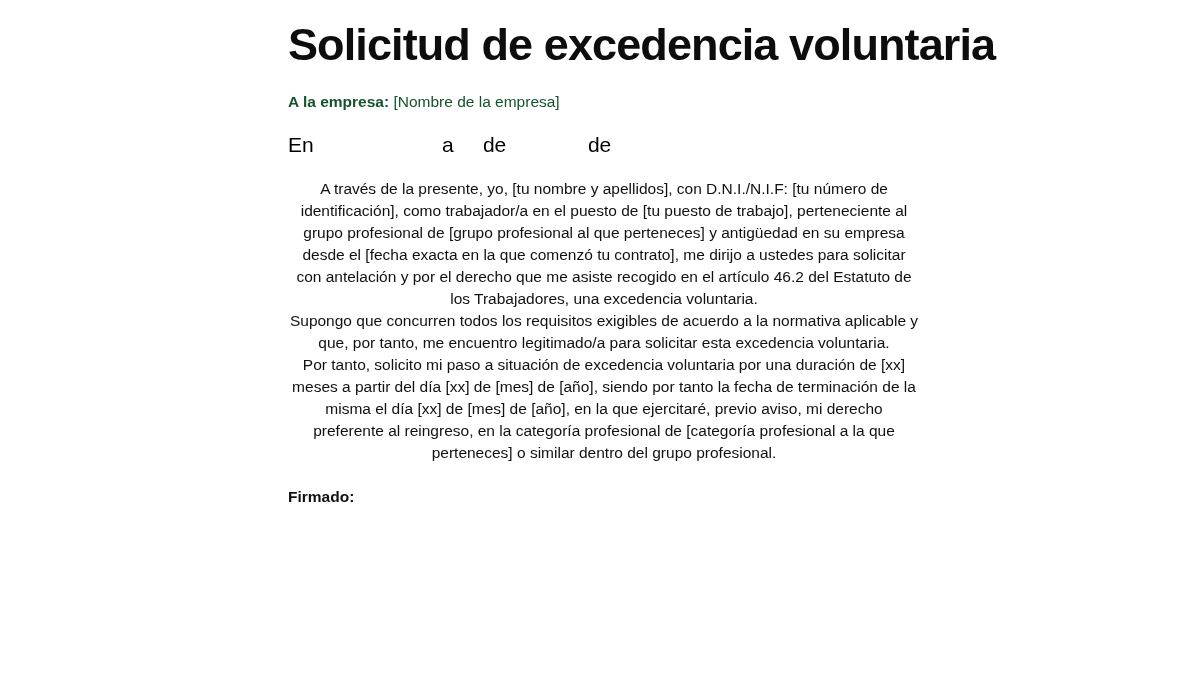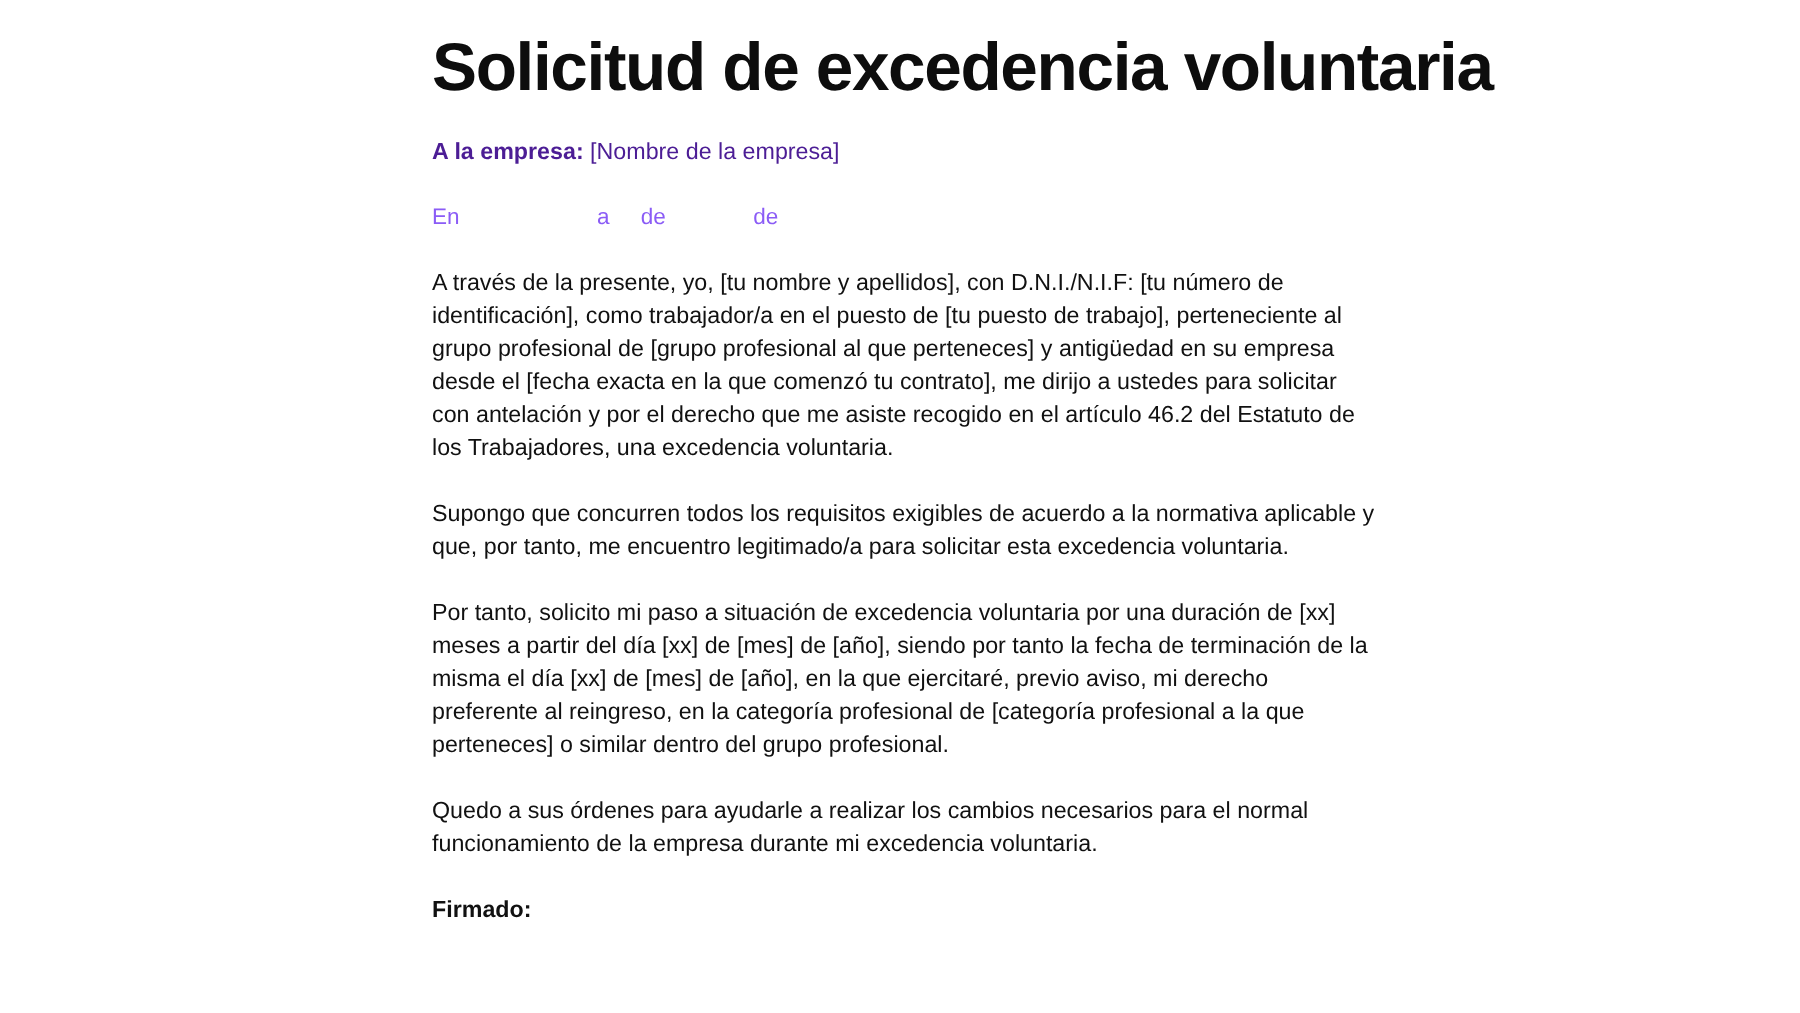--- a/index.html
+++ b/index.html
@@ -43,46 +43,45 @@
     color: #0d0d0d;
     padding-top: 22px;
     padding-bottom: 0;
     white-space: nowrap;
   }
 
   .addressee {
     margin-top: 24px;
     font-size: 15.5px;
     line-height: 22px;
-    color: #4c1d95;
+    color: #14532d;
   }
   .addressee .line {
     white-space: nowrap;
   }
   .addressee .lbl {
     font-weight: 700;
   }
 
   .dateline {
     margin-top: 21px;
-    font-size: 15px;
+    font-size: 21px;
     line-height: 22px;
-    color: #8b5cf6;
+    color: #000000;
     white-space: pre;
   }
 
   p.body-par {
     margin: 0;
     font-size: 15.5px;
     line-height: 22px;
     color: #111111;
-    text-align: left;
+    text-align: center;
   }
   p.body-par + p.body-par {
-    margin-top: 22px;
   }
 
   .par-block {
     margin-top: 22px;
   }
 
   .signature {
     margin-top: 22px;
     font-size: 15.5px;
     line-height: 22px;
@@ -104,19 +103,18 @@
         <span>[Nombre de la empresa]</span>
       </div>
     </div>
 
     <div class="dateline">En                      a     de              de</div>
 
     <div class="par-block">
       <p class="body-par">A través de la presente, yo, [tu nombre y apellidos], con D.N.I./N.I.F: [tu número de identificación], como trabajador/a en el puesto de [tu puesto de trabajo], perteneciente al grupo profesional de [grupo profesional al que perteneces] y antigüedad en su empresa desde el [fecha exacta en la que comenzó tu contrato], me dirijo a ustedes para solicitar con antelación y por el derecho que me asiste recogido en el artículo 46.2 del Estatuto de los Trabajadores, una excedencia voluntaria.</p>
       <p class="body-par">Supongo que concurren todos los requisitos exigibles de acuerdo a la normativa aplicable y que, por tanto, me encuentro legitimado/a para solicitar esta excedencia voluntaria.</p>
       <p class="body-par">Por tanto, solicito mi paso a situación de excedencia voluntaria por una duración de [xx] meses a partir del día [xx] de [mes] de [año], siendo por tanto la fecha de terminación de la misma el día [xx] de [mes] de [año], en la que ejercitaré, previo aviso, mi derecho preferente al reingreso, en la categoría profesional de [categoría profesional a la que perteneces] o similar dentro del grupo profesional.</p>
-      <p class="body-par">Quedo a sus órdenes para ayudarle a realizar los cambios necesarios para el normal funcionamiento de la empresa durante mi excedencia voluntaria.</p>
     </div>
 
     <div class="signature">Firmado:</div>
 
   </div>
 </div>
 
 </body></html>

